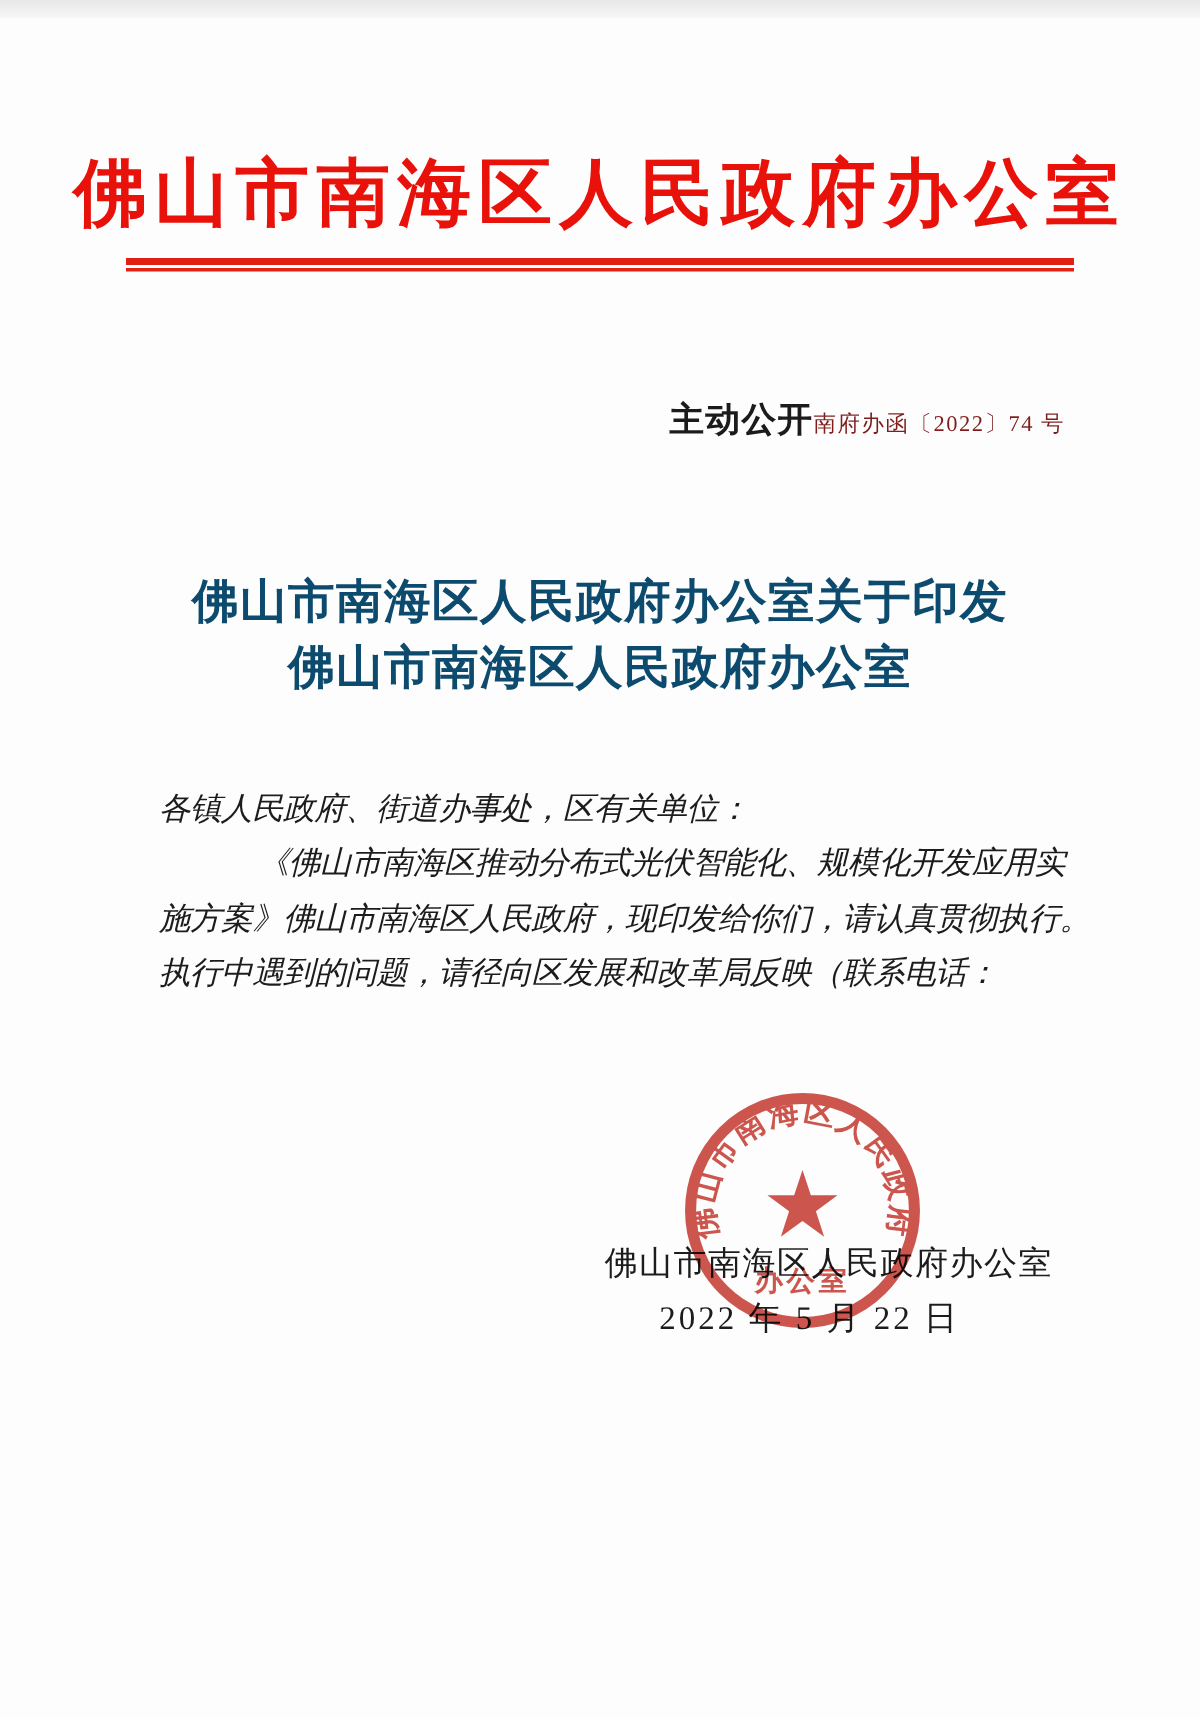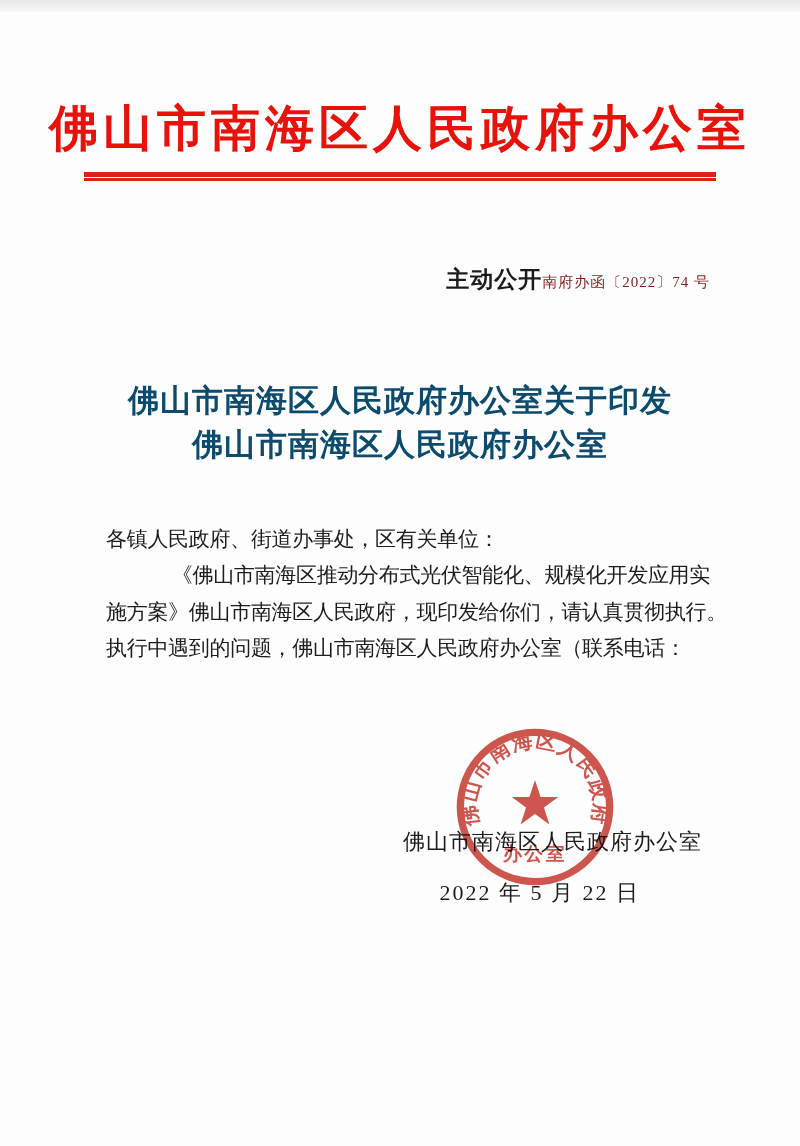--- a/index.html
+++ b/index.html
@@ -76,21 +76,21 @@
     letter-spacing: 1px;
   }
 
   .body-text {
     margin: 54px 90px 0 106px;
     font-size: 21px;
     line-height: 36.5px;
     color: #1c1c1c;
     letter-spacing: -0.3px;
   }
-  .body-line { white-space: nowrap; }
+  .body-line { white-space: nowrap; font-style: italic; }
   .body-line.indent { text-indent: 44px; text-align: right; }
 
   .sign-block {
     position: relative;
     margin-top: 60px;
     height: 220px;
   }
   .sign-org {
     position: absolute;
     top: 100px;
@@ -101,21 +101,20 @@
     white-space: nowrap;
   }
   .sign-date {
     position: absolute;
     top: 137px;
     right: 160px;
     font-size: 22px;
     color: #1c1c1c;
     letter-spacing: 2px;
     white-space: nowrap;
-    margin-top: 14px;
   }
 
   .seal {
     position: absolute;
     left: 453px;
     top: -2px;          
     width: 164px;
     height: 164px;
     opacity: 0.84;
     mix-blend-mode: multiply;
@@ -138,21 +137,21 @@
 
   <div class="doc-title">
     <div>佛山市南海区人民政府办公室关于印发</div>
     <div>佛山市南海区人民政府办公室</div>
   </div>
 
   <div class="body-text">
     <div class="body-line">各镇人民政府、街道办事处，区有关单位：</div>
     <div class="body-line indent">《佛山市南海区推动分布式光伏智能化、规模化开发应用实</div>
     <div class="body-line">施方案》佛山市南海区人民政府，现印发给你们，请认真贯彻执行。</div>
-    <div class="body-line">执行中遇到的问题，佛山市南海区人民政府办公室（联系电话：</div>
+    <div class="body-line">执行中遇到的问题，请径向区发展和改革局反映（联系电话：</div>
   </div>
 
   <div class="sign-block">
     <div class="sign-org">佛山市南海区人民政府办公室</div>
     <div class="sign-date">2022 年 5 月 22 日</div>
 
     <svg class="seal" viewBox="0 0 200 200" xmlns="http://www.w3.org/2000/svg">
       <defs>
         <path id="seal-arc" d="M 30.5,118.6 A 72,72 0 1 1 169.5,118.6" fill="none"></path>
       </defs>

